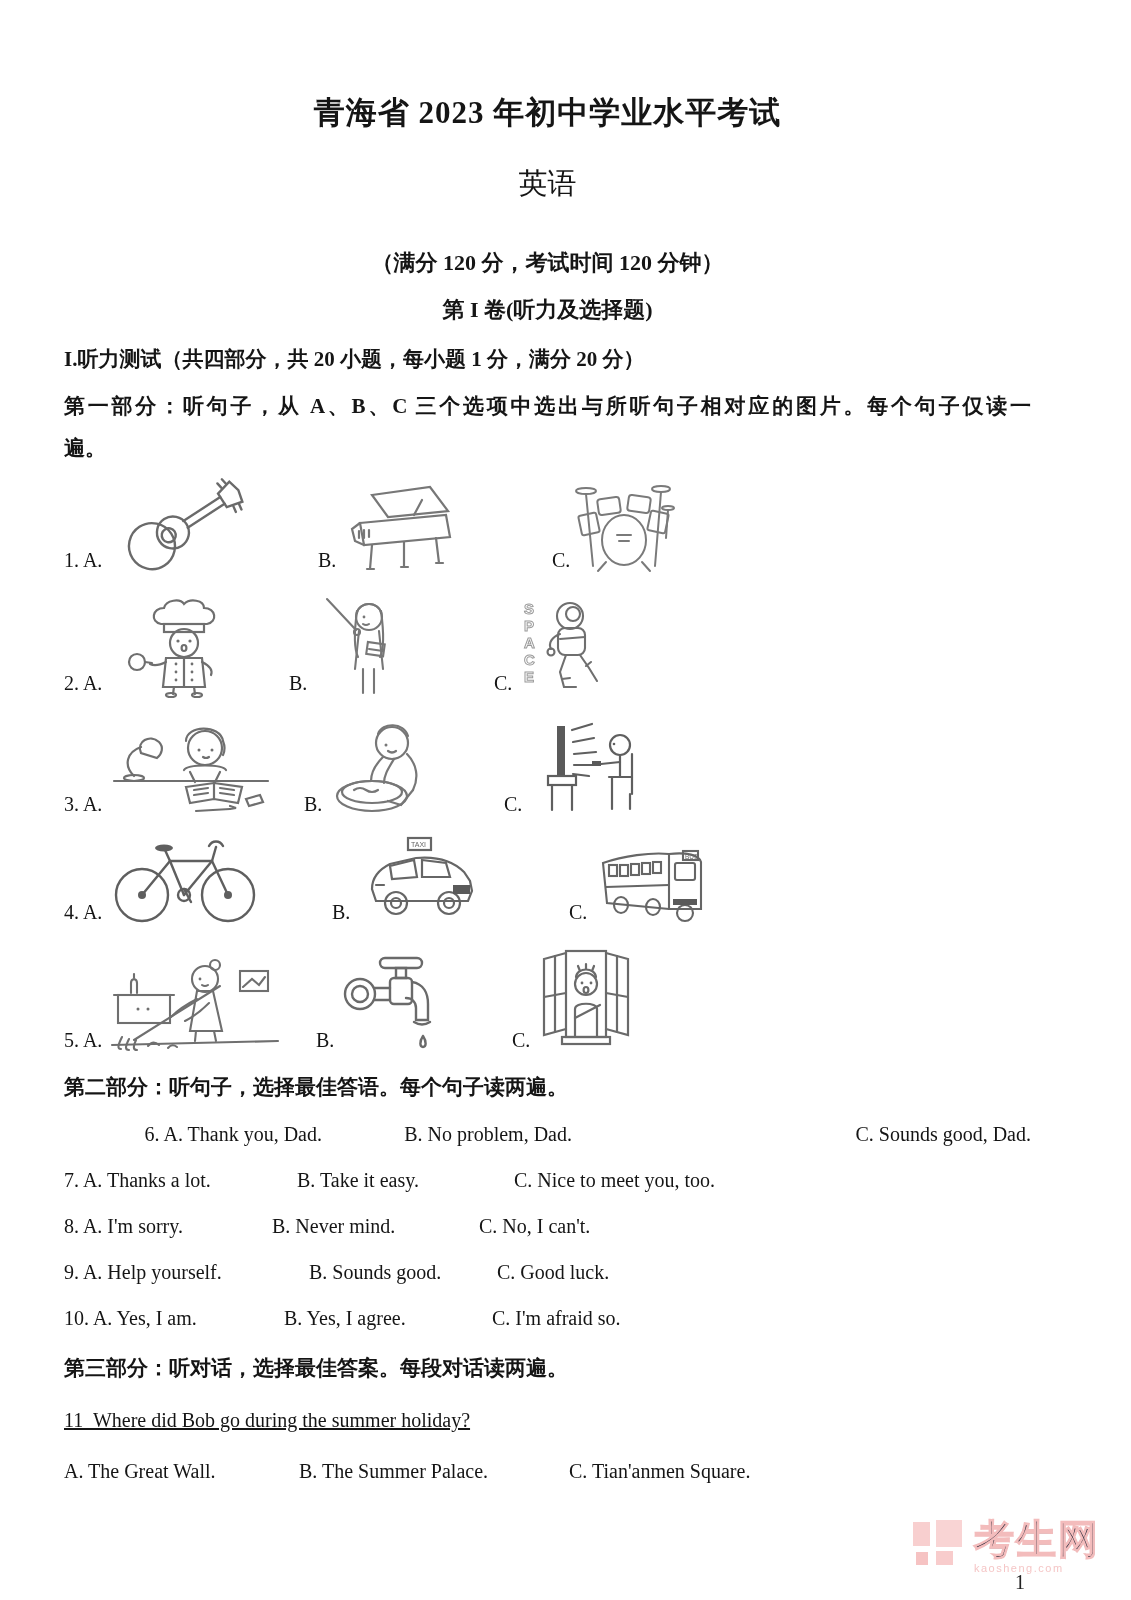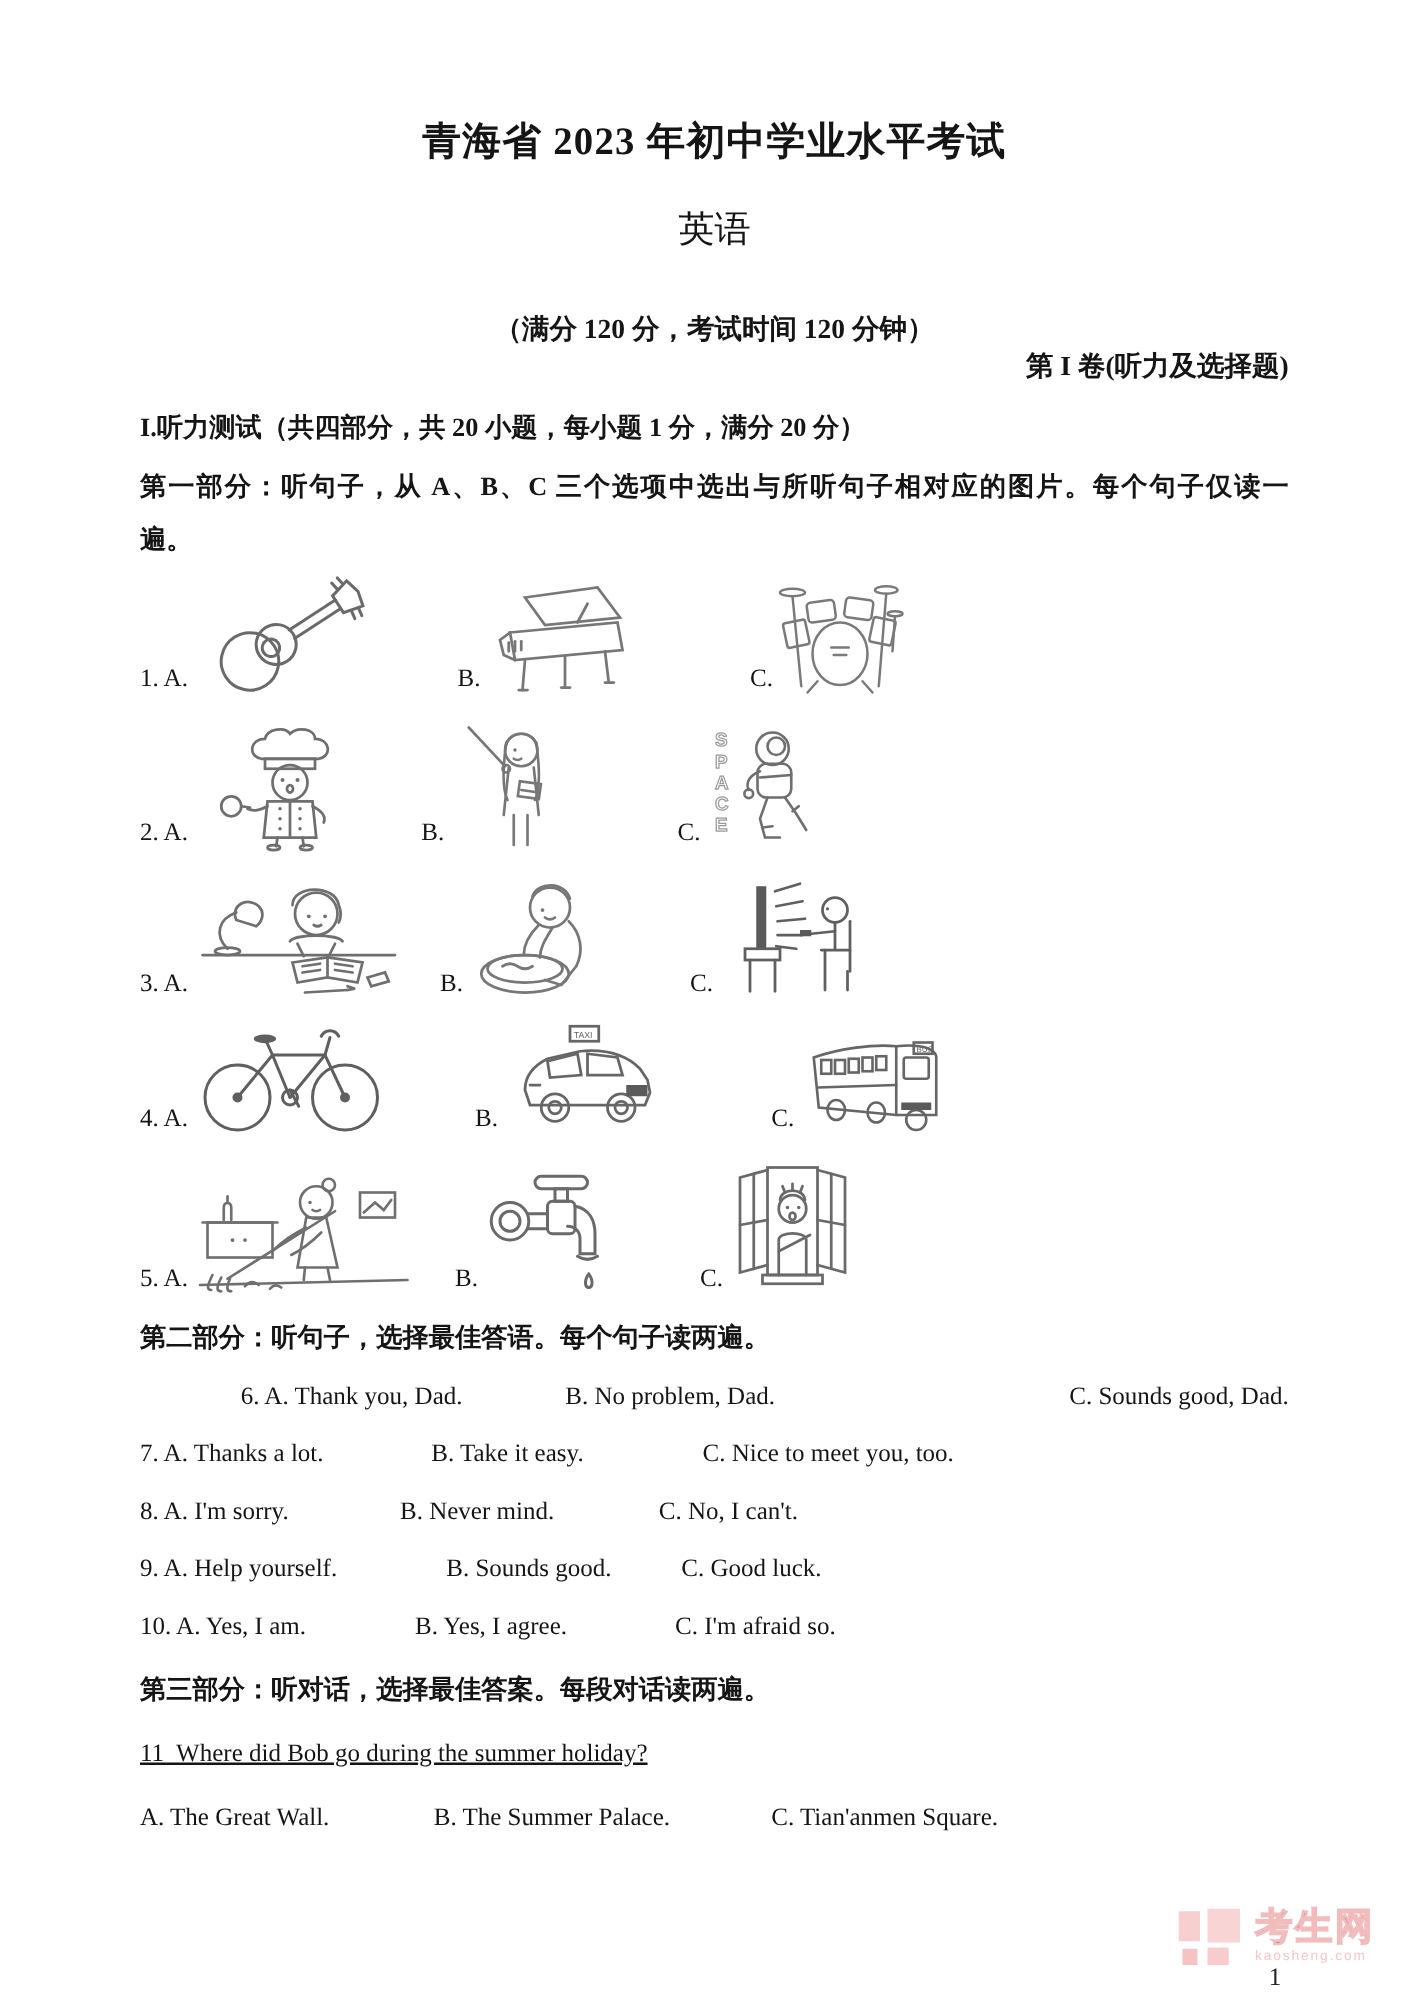--- a/index.html
+++ b/index.html
@@ -1,25 +1,25 @@
 <!DOCTYPE html>
 <html><head>
 <meta charset="utf-8">
 <style>
   html,body{margin:0;padding:0;}
   body{
     width:1131px;height:1600px;background:#ffffff;position:relative;overflow:hidden;
     font-family:"Liberation Serif","DejaVu Serif",serif;color:#151515;
   }
-  .content{padding:92px 100px 0 112px;}
+  .content{padding:92px 100px 0 64px;}
   .t-center{text-align:center;}
   .exam-title{font-size:31px;font-weight:bold;margin:0;letter-spacing:1px;}
   .exam-subject{font-size:29px;font-weight:normal;margin-top:30px;}
   .exam-info{font-size:22px;font-weight:bold;margin-top:44px;}
-  .exam-volume{font-size:22px;font-weight:bold;text-align:right;}
+  .exam-volume{font-size:22px;font-weight:bold;margin-top:17px;}
   .sec{font-size:21px;font-weight:bold;margin-top:22px;line-height:1.2;}
   .just{text-align:justify;text-align-last:justify;}
   
   .prow{display:grid;align-items:end;margin-top:14px;}
   .prow1{grid-template-columns:210px 190px 1fr;margin-top:16px;gap:44px;}
   .prow2{grid-template-columns:225px 205px 1fr;margin-top:18px;}
   .prow3{grid-template-columns:240px 200px 1fr;margin-top:16px;}
   .prow4{grid-template-columns:268px 237px 1fr;margin-top:16px;}
   .prow5{grid-template-columns:252px 196px 1fr;margin-top:18px;}
   .cell{display:flex;align-items:flex-end;gap:6px;}
@@ -36,21 +36,21 @@
   .stem{font-size:20px;margin-top:28px;white-space:pre-wrap;text-decoration:underline;}
   .sec3{margin-top:26px;}
   
   .watermark{position:absolute;right:31px;bottom:26px;display:flex;align-items:flex-start;gap:9px;}
   .wm-icon{position:relative;width:52px;height:47px;}
   .wm-icon i{position:absolute;display:block;}
   .wm-b1{left:0;top:2px;width:17px;height:24px;background:#f8cfcf;}
   .wm-b2{left:3px;top:32px;width:12px;height:13px;background:#f6c3c3;}
   .wm-b3{left:23px;top:0;width:26px;height:27px;background:#f9d4d4;}
   .wm-b4{left:23px;top:31px;width:17px;height:14px;background:#f8cccc;}
-  .wm-cn{font-size:30px;line-height:1;font-weight:bold;color:#0f172a;
+  .wm-cn{font-size:40px;line-height:1;font-weight:bold;color:#0f172a;
          -webkit-text-stroke:1.3px #f3bcbc;letter-spacing:2px;}
   .wm-en{font-size:11px;color:#f5c6c6;letter-spacing:1.5px;margin-top:2px;
          font-family:"Liberation Sans","DejaVu Sans",sans-serif;}
   .pageno{position:absolute;right:106px;bottom:6px;font-size:20px;color:#222;}
 </style>
 </head>
 <body>
 
 <div class="content">
 

